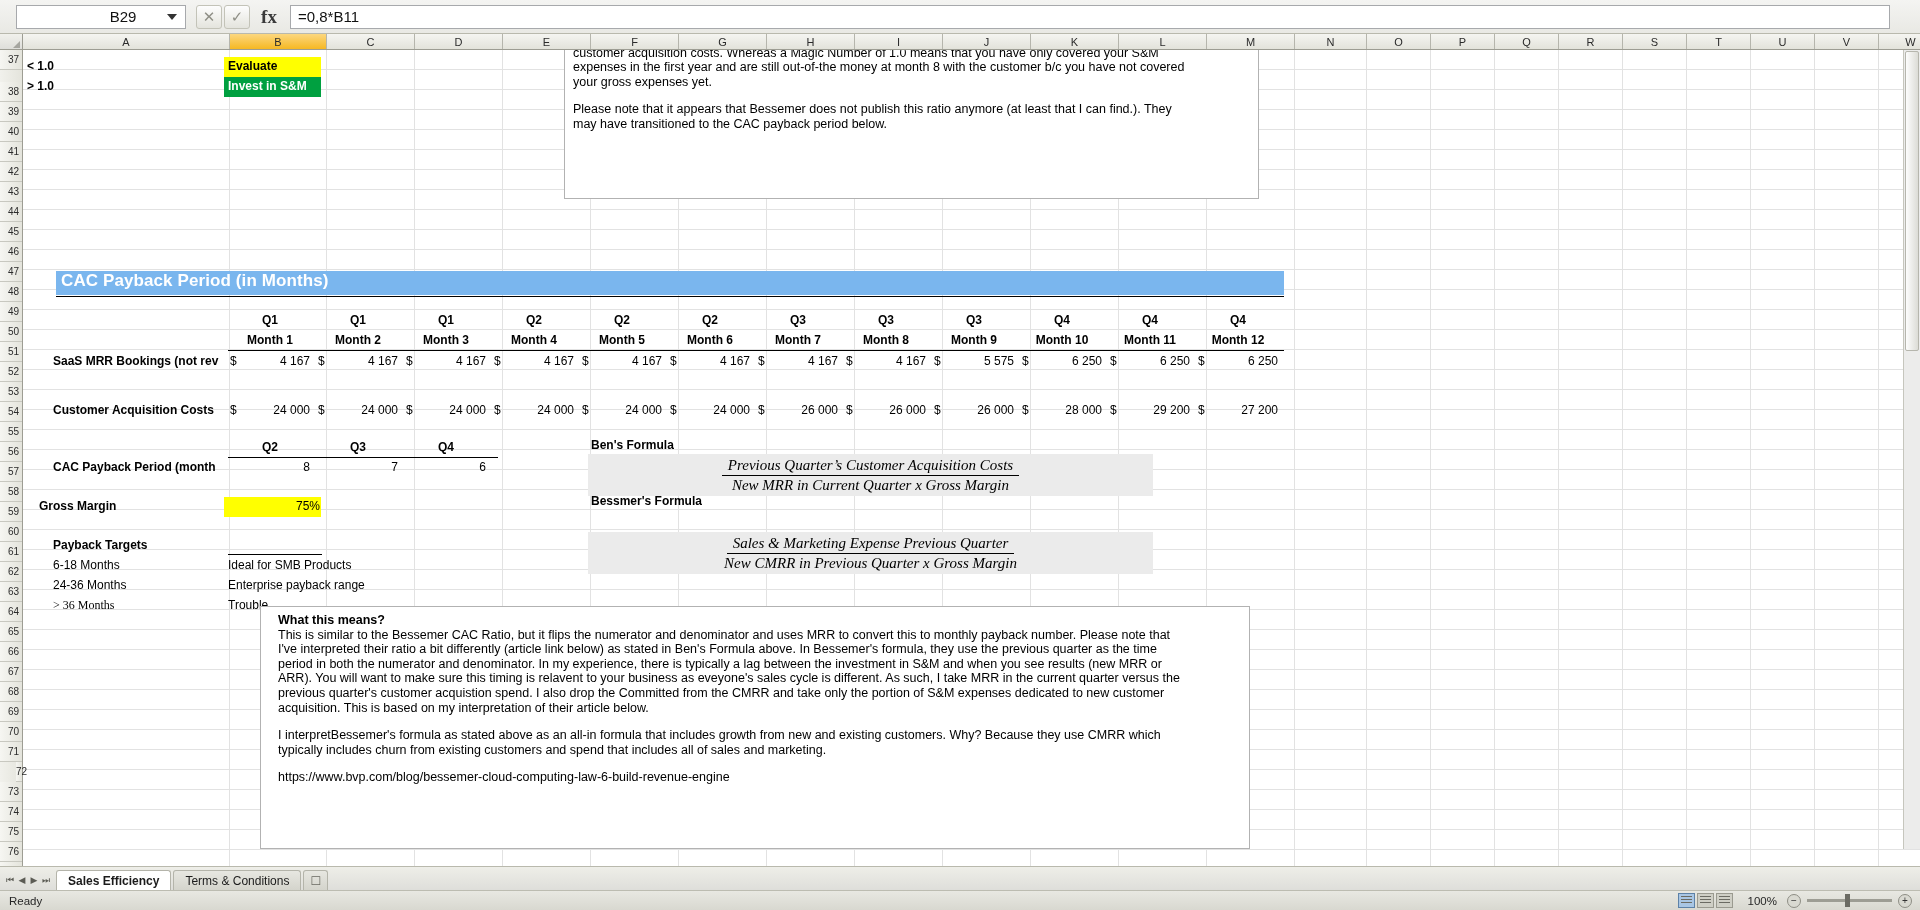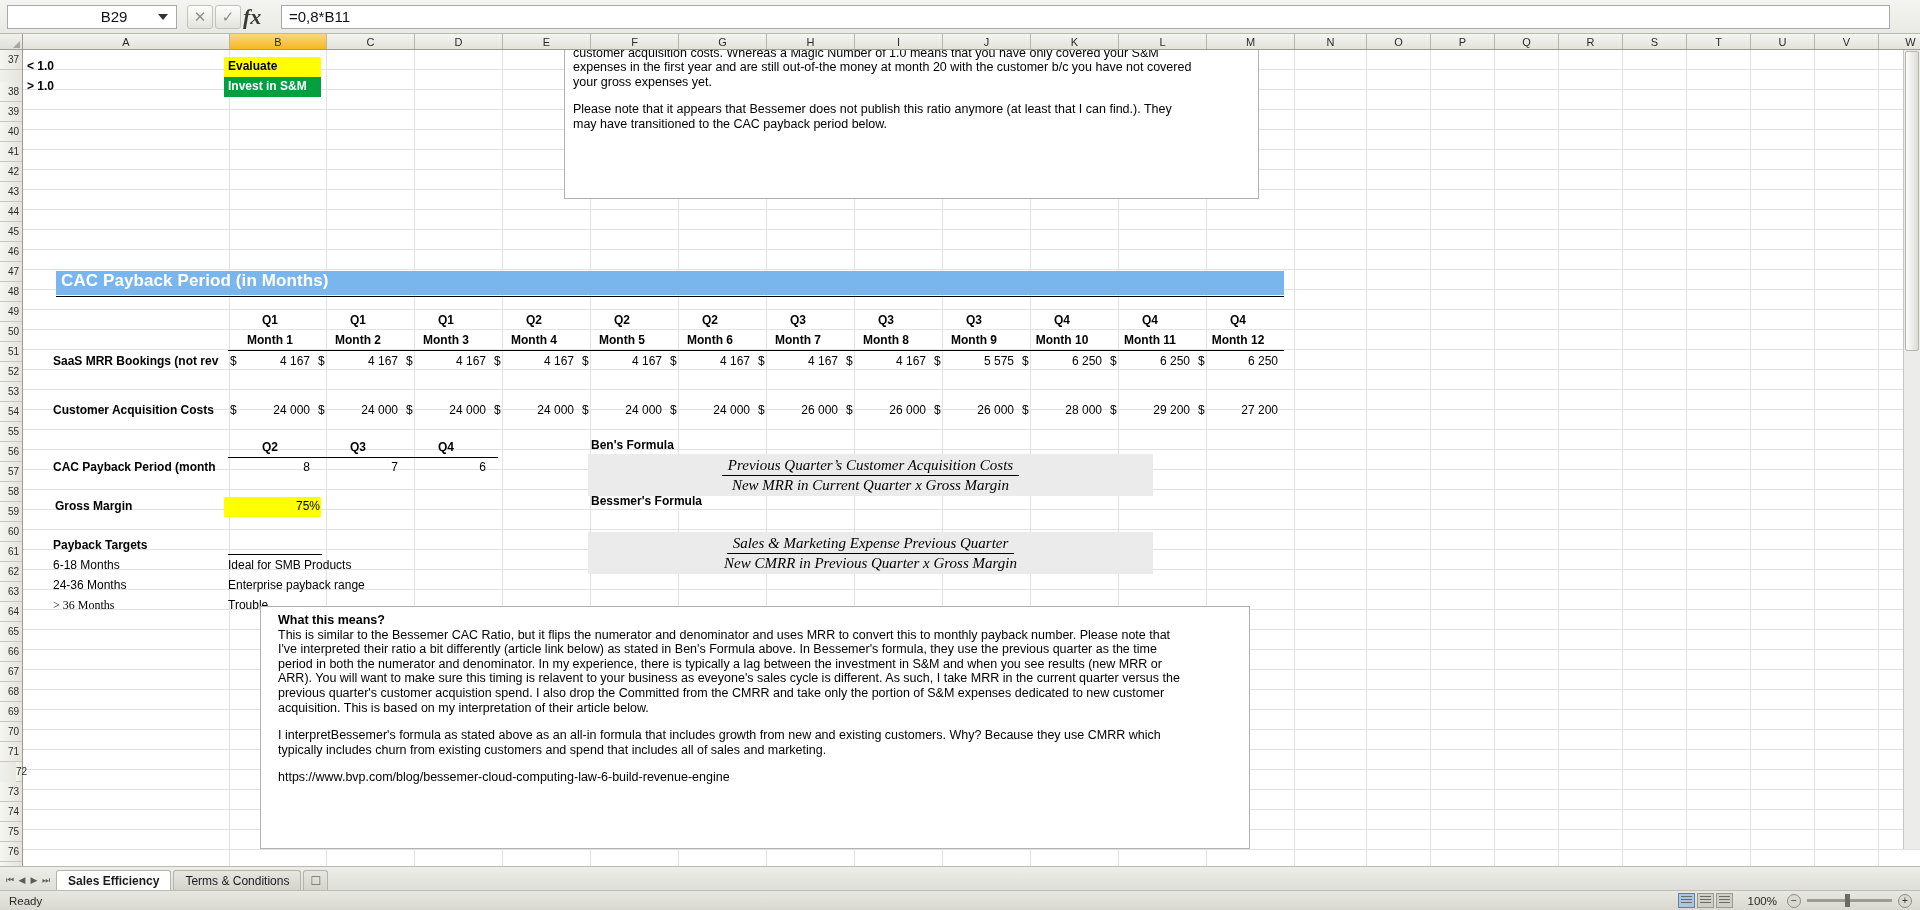--- a/index.html
+++ b/index.html
@@ -15,41 +15,41 @@
 
   
   #formula-bar {
     height:34px; width:100%;
     background:linear-gradient(#f4f4f2,#e9e9e4);
     border-bottom:1px solid #b9b9ad;
     display:flex; align-items:center;
     position:relative;
   }
   #namebox-wrap{
-    width:170px; height:24px; margin-left:7px;
+    width:170px; height:24px; margin-left:16px;
     background:#fff; border:1px solid #a7a9ac;
     display:flex; align-items:center; justify-content:center;
     position:relative;
     padding-left:44px;
   }
   #namebox{ font-size:15px; color:#111; font-weight:400; }
   #namebox-arrow{
     position:absolute; right:8px; top:50%; transform:translateY(-50%);
     width:0;height:0;border-left:5px solid transparent;border-right:5px solid transparent;
     border-top:6px solid #333;
   }
   #fx-group{ display:flex; align-items:center; margin-left:10px; }
   .fx-btn{
     width:26px;height:24px;border:1px solid #c3c3b8;background:linear-gradient(#fdfdfd,#e4e4dd);
     border-radius:3px; display:flex;align-items:center;justify-content:center;
     color:#8e8e85; font-size:15px; margin-right:2px;
   }
   #fx-label{
-    width:34px; font-style:italic; font-family:"Liberation Serif",serif;
-    font-size:22px; color:#3a3a3a; font-weight:bold;
+    width:34px; text-align:center; font-family:"Liberation Serif",serif;
+    font-size:19px; color:#3a3a3a; font-weight:bold;
   }
   #formula-input{
     flex:1; height:24px; margin-right:30px; margin-left:4px;
     background:#fff; border:1px solid #a7a9ac;
     display:flex; align-items:center; padding-left:7px;
     font-size:15px; color:#111;
   }
 
   #grid-wrap{
     position:absolute; top:34px; left:0; right:0; bottom:44px;
@@ -380,21 +380,21 @@
       <div class="cell b" style="left:30px;top:352px;width:178px;">Customer Acquisition Costs</div>
       <div id="cac-costs-row"></div>
 
       <div id="summary-quarters"></div>
       <div class="thickline" style="left:205px;top:407px;width:270px;"></div>
 
       <div class="cell b" style="left:30px;top:409px;width:178px;">CAC Payback Period (month</div>
       <div id="summary-values"></div>
 
       <div class="hl-yellow" style="left:201px;top:447px;width:97px;height:20px;"></div>
-      <div class="cell b" style="left:32px;top:448px;width:178px;">Gross Margin</div>
+      <div class="cell b" style="left:16px;top:448px;width:178px;">Gross Margin</div>
       <div class="cell r" style="left:205px;top:448px;width:92px;">75%</div>
 
       <div class="cell b" style="left:30px;top:487px;width:178px;">Payback Targets</div>
       <div class="thickline" style="left:205px;top:504px;width:94px;"></div>
 
       <div class="cell" style="left:30px;top:507px;width:170px;">6-18 Months</div>
       <div class="cell" style="left:205px;top:507px;width:280px;">Ideal for SMB Products</div>
       <div class="cell" style="left:30px;top:527px;width:170px;">24-36 Months</div>
       <div class="cell" style="left:205px;top:527px;width:280px;">Enterprise payback range</div>
       <div class="cell" style="left:30px;top:547px;width:170px;font-family:Liberation Serif, serif;">&gt; 36 Months</div>
@@ -408,21 +408,21 @@
 
       <div class="cell b" style="left:568px;top:443px;width:240px;">Bessmer's Formula</div>
       <div class="fimg" style="left:565px;top:482px;width:565px;height:42px;display:flex;flex-direction:column;align-items:center;justify-content:center;">
         <div class="num">Sales &amp; Marketing Expense Previous Quarter</div>
         <div class="den">New CMRR in Previous Quarter x Gross Margin</div>
       </div>
 
       <div class="tbox" style="left:541px;top:-26px;width:695px;height:175px;">
         <p>that within one year you are completely break even on a customer by covering your gross expenses AND</p>
         <p>customer acquisition costs.  Whereas a Magic Number of 1.0 means that you have only covered your S&amp;M</p>
-        <p>expenses in the first year and are still out-of-the money at month 20 with the customer b/c you have not covered</p>
+        <p>expenses in the first year and are still out-of-the money at month 8 with the customer b/c you have not covered</p>
         <p>your gross expenses yet.</p>
         <div class="gap"></div>
         <p>Please note that it appears that Bessemer does not publish this ratio anymore (at least that I can find.).  They</p>
         <p>may have transitioned to the CAC payback period below.</p>
       </div>
 
       <div class="tbox" style="left:237px;top:556px;width:990px;height:243px;">
         <p class="b" style="margin-left:9px;">What this means?</p>
         <p style="margin-left:9px;">This is similar to the Bessemer CAC Ratio, but it flips the numerator and denominator and uses MRR to convert this to monthly payback number.  Please note that</p>
         <p style="margin-left:9px;">I've interpreted their ratio a bit differently (article link below) as stated in Ben's Formula above.  In Bessemer's formula, they use the previous quarter as the time</p>

